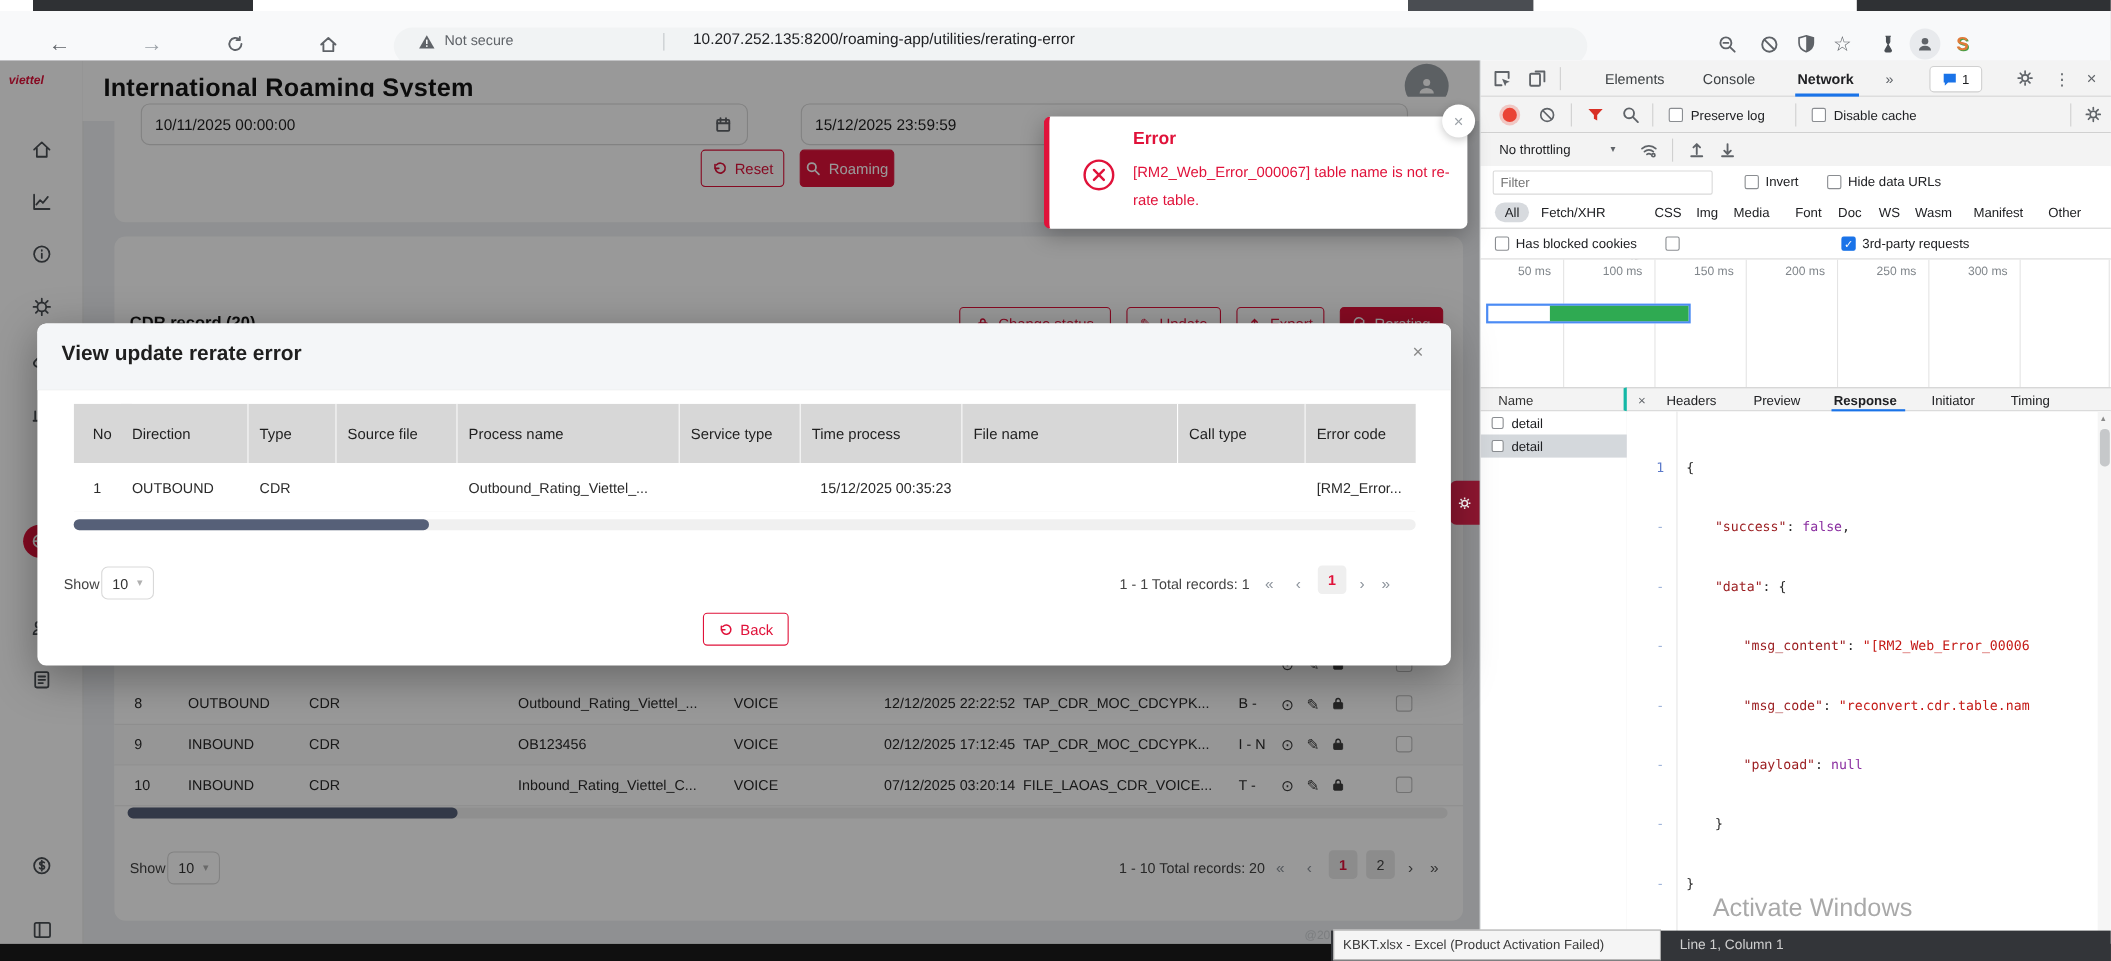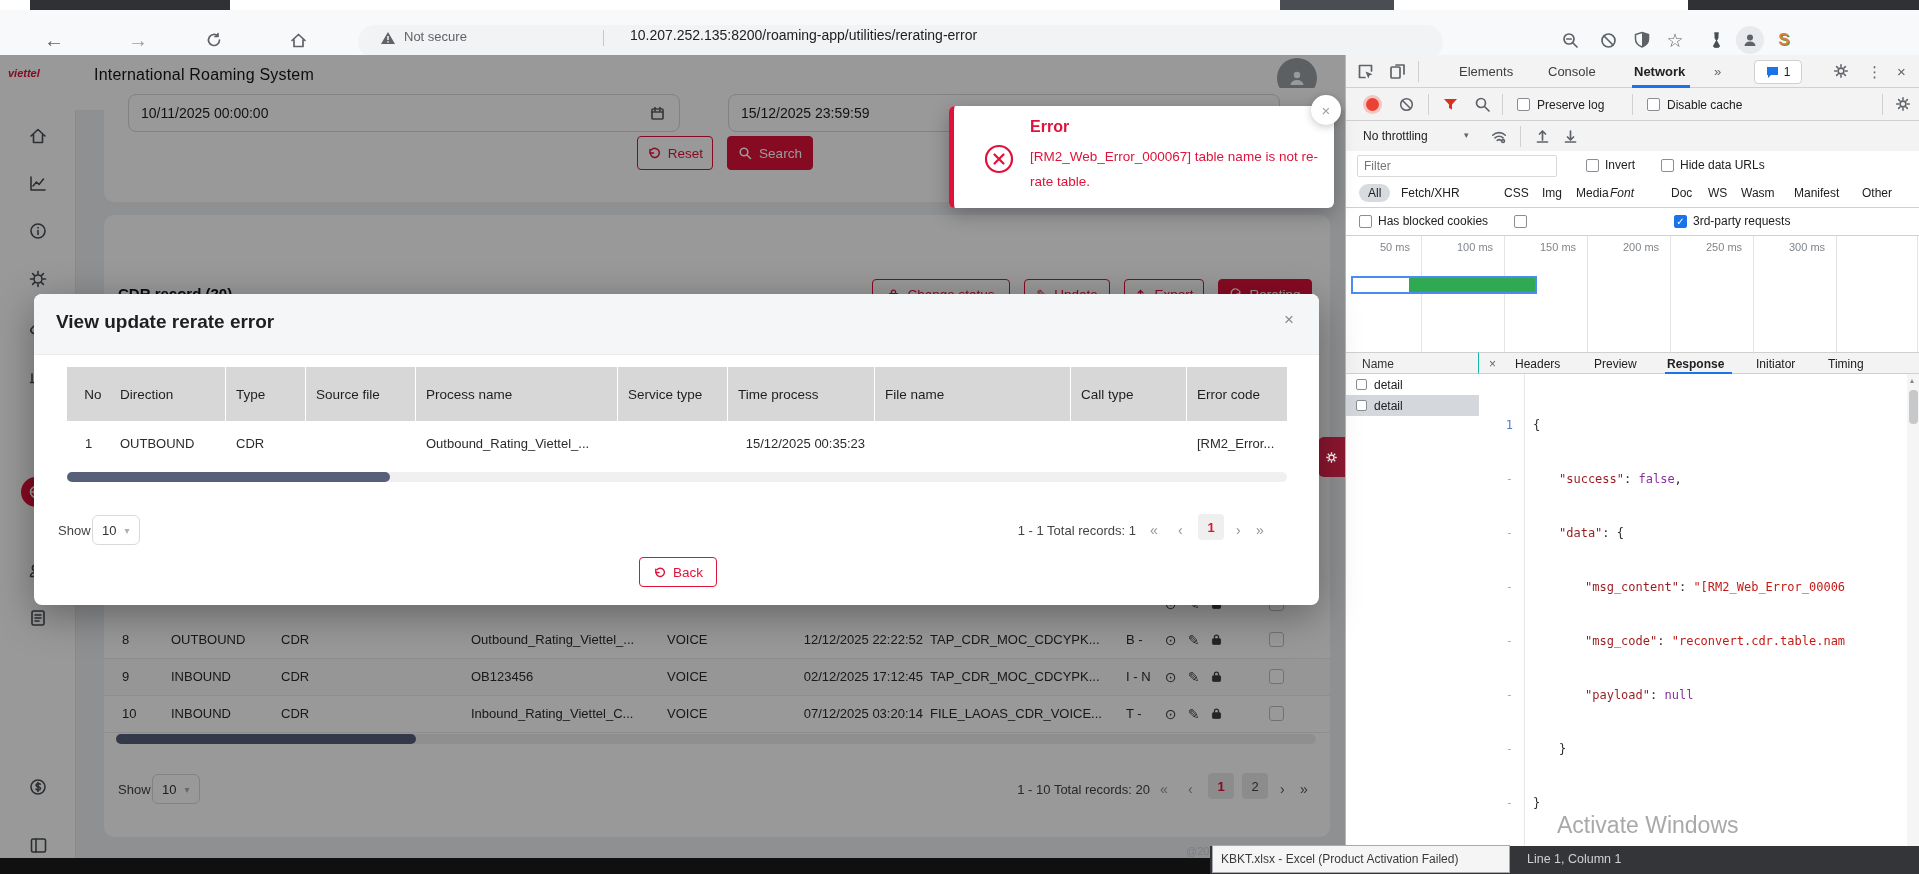--- a/index.html
+++ b/index.html
@@ -13,21 +13,21 @@
   .navbtn{top:16px;width:28px;height:28px;font-size:20px;color:#5f6368;display:flex;align-items:center;justify-content:center;cursor:pointer;}
   .addr{left:358px;top:15px;width:1085px;height:34px;background:#f1f3f4;border-radius:17px;}
   .addr-txt{font-size:13px;color:#5f6368;top:19px;}
   .url{left:630px;top:17px;font-size:14px;color:#202124;}
   .ext-ic{top:16px;width:28px;height:28px;display:flex;align-items:center;justify-content:center;}
   
   .page{left:0;top:55px;width:1345px;height:803px;background:#eef0f3;overflow:hidden;}
   .sidebar{left:0;top:0;width:75px;height:803px;background:#fff;border-right:1px solid #e6e6e6;}
   .side-ic{left:26px;width:24px;height:24px;display:flex;align-items:center;justify-content:center;cursor:pointer;}
   .logo{left:8px;top:12px;font-size:11px;font-weight:bold;font-style:italic;color:#e0123a;}
-  .hdr-title{left:94px;top:11px;font-size:16px;font-weight:normal;color:#151515;letter-spacing:.2px;}
+  .hdr-title{left:94px;top:11px;font-size:23px;font-weight:bold;color:#151515;letter-spacing:.2px;}
   .avatar{left:1277px;top:3px;width:40px;height:40px;border-radius:50%;background:#9aa0a6;display:flex;align-items:center;justify-content:center;}
   .card{background:#fff;border-radius:10px;}
   .dinput{height:38px;background:#fff;border:1px solid #d9d9d9;border-radius:8px;font-size:14px;color:#1f1f1f;
     display:flex;align-items:center;padding:0 12px;box-sizing:border-box;}
   .btn{display:flex;align-items:center;justify-content:center;gap:7px;border-radius:4px;font-size:13.5px;cursor:pointer;box-sizing:border-box;}
   .btn-outline{background:#fff;border:1px solid #e0123a;color:#e0123a;}
   .btn-fill{background:#e0123a;border:1px solid #e0123a;color:#fff;}
   .sect-title{font-size:15px;font-weight:bold;color:#141414;}
   .trow{left:104px;width:1226px;height:36px;background:#fff;border-bottom:1px solid #ededed;font-size:13px;color:#2b2b2b;}
   .cell{top:10px;white-space:nowrap;overflow:hidden;}
@@ -235,21 +235,21 @@
         <svg width="14" height="14" viewBox="0 0 14 14" style="stroke:#e0123a;fill:none;stroke-width:1.5;stroke-linecap:round;">
             <path d="M3 3.5 v3.5 h3.5 M3.3 7 a4.5 4.5 0 1 0 1.2-3.2"></path>
           </svg>
         <span>Reset</span>
       </div>
       <div class="abs btn btn-fill" style="left:623px;top:48px;width:86px;height:34px;">
         <svg width="14" height="14" viewBox="0 0 14 14" style="stroke:#fff;fill:none;stroke-width:1.6;stroke-linecap:round;">
             <circle cx="6" cy="6" r="3.8"></circle>
             <path d="M9 9 L12.5 12.5"></path>
           </svg>
-        <span>Search</span>
+        <span>Roaming</span>
       </div>
     </div>
 
     <div class="abs card" style="left:104px;top:160px;width:1226px;height:622px;">
       <div class="abs sect-title" style="left:14px;top:70px;">CDR record (20)</div>
       <div class="abs btn btn-outline" style="left:768px;top:64px;width:138px;height:30px;">
         <svg width="13" height="13" viewBox="0 0 16 16" style="stroke:#e0123a;fill:none;stroke-width:1.6;">
             <rect x="3" y="7" width="10" height="7" rx="1"></rect>
             <path d="M5.5 7 V5 a2.5 2.5 0 0 1 5 0 v2"></path>
           </svg>
@@ -541,21 +541,21 @@
       <div class="abs chip-label" style="left:334px;top:7px;">Hide data URLs</div>
     </div>
 
     <div class="abs dt-bar" style="top:125px;height:28px;background:#fff;">
       <div class="abs" style="left:13px;top:4px;background:#d7dade;border-radius:10px;padding:2px 9px;cursor:pointer;">All</div>
       <div class="abs chip-label" style="left:55px;top:6px;">Fetch/XHR</div>
       <div class="abs chip-label" style="left:133px;top:6px;margin-top:44px;">JS</div>
       <div class="abs chip-label" style="left:158px;top:6px;">CSS</div>
       <div class="abs chip-label" style="left:196px;top:6px;">Img</div>
       <div class="abs chip-label" style="left:230px;top:6px;">Media</div>
-      <div class="abs chip-label" style="left:264px;top:6px;font-style:italic;">Font</div>
+      <div class="abs chip-label" style="left:286px;top:6px;">Font</div>
       <div class="abs chip-label" style="left:325px;top:6px;">Doc</div>
       <div class="abs chip-label" style="left:362px;top:6px;">WS</div>
       <div class="abs chip-label" style="left:395px;top:6px;">Wasm</div>
       <div class="abs chip-label" style="left:448px;top:6px;">Manifest</div>
       <div class="abs chip-label" style="left:516px;top:6px;">Other</div>
     </div>
 
     <div class="abs dt-bar" style="top:153px;height:28px;background:#fff;">
       <div class="abs dt-cb" style="left:13px;top:7px;"></div>
       <div class="abs chip-label" style="left:32px;top:6px;">Has blocked cookies</div>
@@ -577,21 +577,21 @@
       <div class="abs tick" style="left:111px;top:5px;">100 ms</div>
       <div class="abs tick" style="left:194px;top:5px;">150 ms</div>
       <div class="abs tick" style="left:277px;top:5px;">200 ms</div>
       <div class="abs tick" style="left:360px;top:5px;">250 ms</div>
       <div class="abs tick" style="left:443px;top:5px;">300 ms</div>
       <div class="abs" style="left:5px;top:40px;width:182px;height:14px;border:2px solid #4b8bf4;background:#fff;">
         <div class="abs" style="left:56px;top:0;width:126px;height:14px;background:#2faa52;"></div>
       </div>
     </div>
 
-    <div class="abs dt-bar" style="top:297px;height:22px;width:133px;border-top:1px solid #d0d0d0;border-right:1px solid #14b8a6;">
+    <div class="abs dt-bar" style="top:297px;height:22px;width:133px;border-top:1px solid #d0d0d0;border-right:3px solid #14b8a6;">
       <div class="abs" style="left:16px;top:4px;color:#333;">Name</div>
     </div>
     <div class="abs" style="left:0;top:319px;width:133px;height:527px;border-right:1px solid #d0d0d0;background:#fff;">
       <div class="abs" style="left:0;top:0;width:133px;height:21px;display:flex;align-items:center;gap:7px;padding-left:10px;box-sizing:border-box;cursor:pointer;">
         <span class="dt-cb" style="width:11px;height:11px;display:inline-block;"></span>
         <span>detail</span>
       </div>
       <div class="abs" style="left:0;top:21px;width:133px;height:21px;background:#d4d8dc;display:flex;align-items:center;gap:7px;padding-left:10px;box-sizing:border-box;cursor:pointer;">
         <span class="dt-cb" style="width:11px;height:11px;display:inline-block;"></span>
         <span>detail</span>

